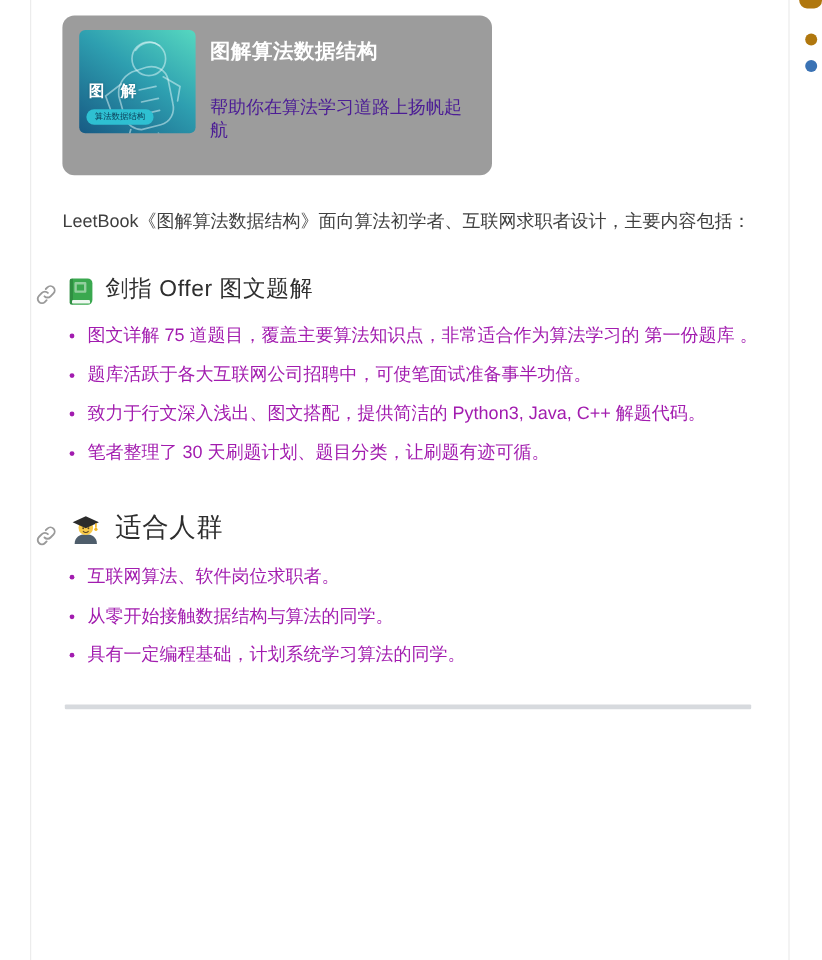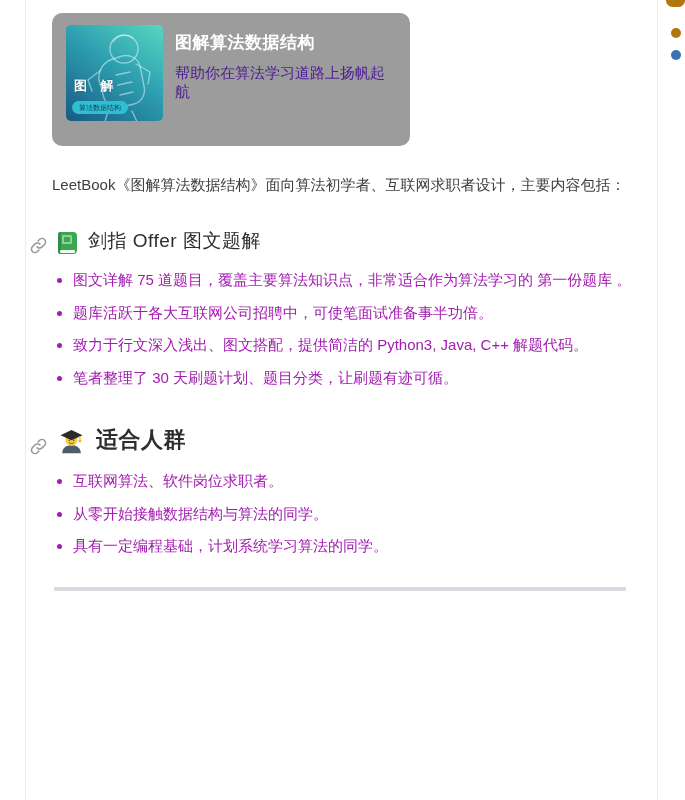--- a/index.html
+++ b/index.html
@@ -21,51 +21,51 @@
   .mini-dot.blue   { left:671px; top:50px; background:#3a72b4; }
 
   .content { position:absolute; left:52px; top:13px; width:588px; }
 
   
   .card {
     width:358px; height:133px; background:#9c9c9c; border-radius:10px;
     display:flex; padding:12px 12px 12px 14px; gap:12px;
   }
   .cover {
-    position:relative; width:97px; height:96px; flex:0 0 97px;
+    position:relative; width:97px; height:86px; flex:0 0 97px;
     border-radius:5px; overflow:hidden;
     background:linear-gradient(215deg,#56d8c0 0%,#2e9fb0 45%,#175a84 100%);
     text-align:center;
   }
   .cover svg { position:absolute; top:-2px; left:6px; }
   .cover-label {
     position:absolute; left:8px; bottom:26px; color:#fff; font-weight:bold;
     font-size:13px; letter-spacing:5px; text-shadow:0 0 2px rgba(0,40,60,.4);
   }
   .cover-badge {
     position:absolute; left:6px; bottom:7px; background:#2ec0d2; color:#0b3a55;
     font-size:7px; line-height:13px; padding:0 7px; border-radius:8px; white-space:nowrap;
   }
-  .card-body { flex:1; display:flex; flex-direction:column; position:relative; }
+  .card-body { flex:1; display:flex; flex-direction:column; position:relative;gap:16px; }
   .card-title { color:#fff; font-size:17px; font-weight:bold; margin-top:6px; letter-spacing:.5px; }
   .card-subtitle { color:#4c1d95; font-size:15px; margin-top:10px; }
   .card-footer { margin-top:auto; display:flex; align-items:flex-end; justify-content:space-between; }
   .card-author { color:#f4f4f4; font-size:12.5px; padding-bottom:8px; }
   .read-btn {
     background:#0c0c0c; color:#fff; border:none; border-radius:8px;
     font-size:14px; padding:8px 19px; cursor:pointer; font-family:inherit;
   }
 
   
   .intro { margin-top:27px; font-size:15px; line-height:1.55; text-align:justify; color:#3f3f3f; }
 
   .sec-head { display:flex; align-items:flex-end; gap:11px; margin:32px 0 0 -22px; color:#2e2e2e; }
   .sec-head .title { font-size:19px; font-weight:500; letter-spacing:.5px; }
   .sec-head.big { margin-top:36px; }
-  .sec-head.big .title { font-size:22px;font-weight:bold; }
+  .sec-head.big .title { font-size:22px; }
 
   .link-icon { width:17px; height:17px; flex:0 0 17px; display:inline-flex; }
 
   .book-icon { position:relative; width:19px; height:22px; flex:0 0 19px;
     border-radius:2px 4px 4px 2px; }
   .book-icon::before { content:""; position:absolute; left:4px; top:3px; width:6px; height:5px;
     border:2px solid rgba(255,255,255,.45); border-radius:1px; }
   .book-icon::after { content:""; position:absolute; left:2px; right:2px; bottom:1px; height:3px;
     background:#fff; border-radius:1px; opacity:.92; }
   .book-green { background:linear-gradient(90deg,#2f8f42 0,#2f8f42 3px,#3aa84f 3px); }

